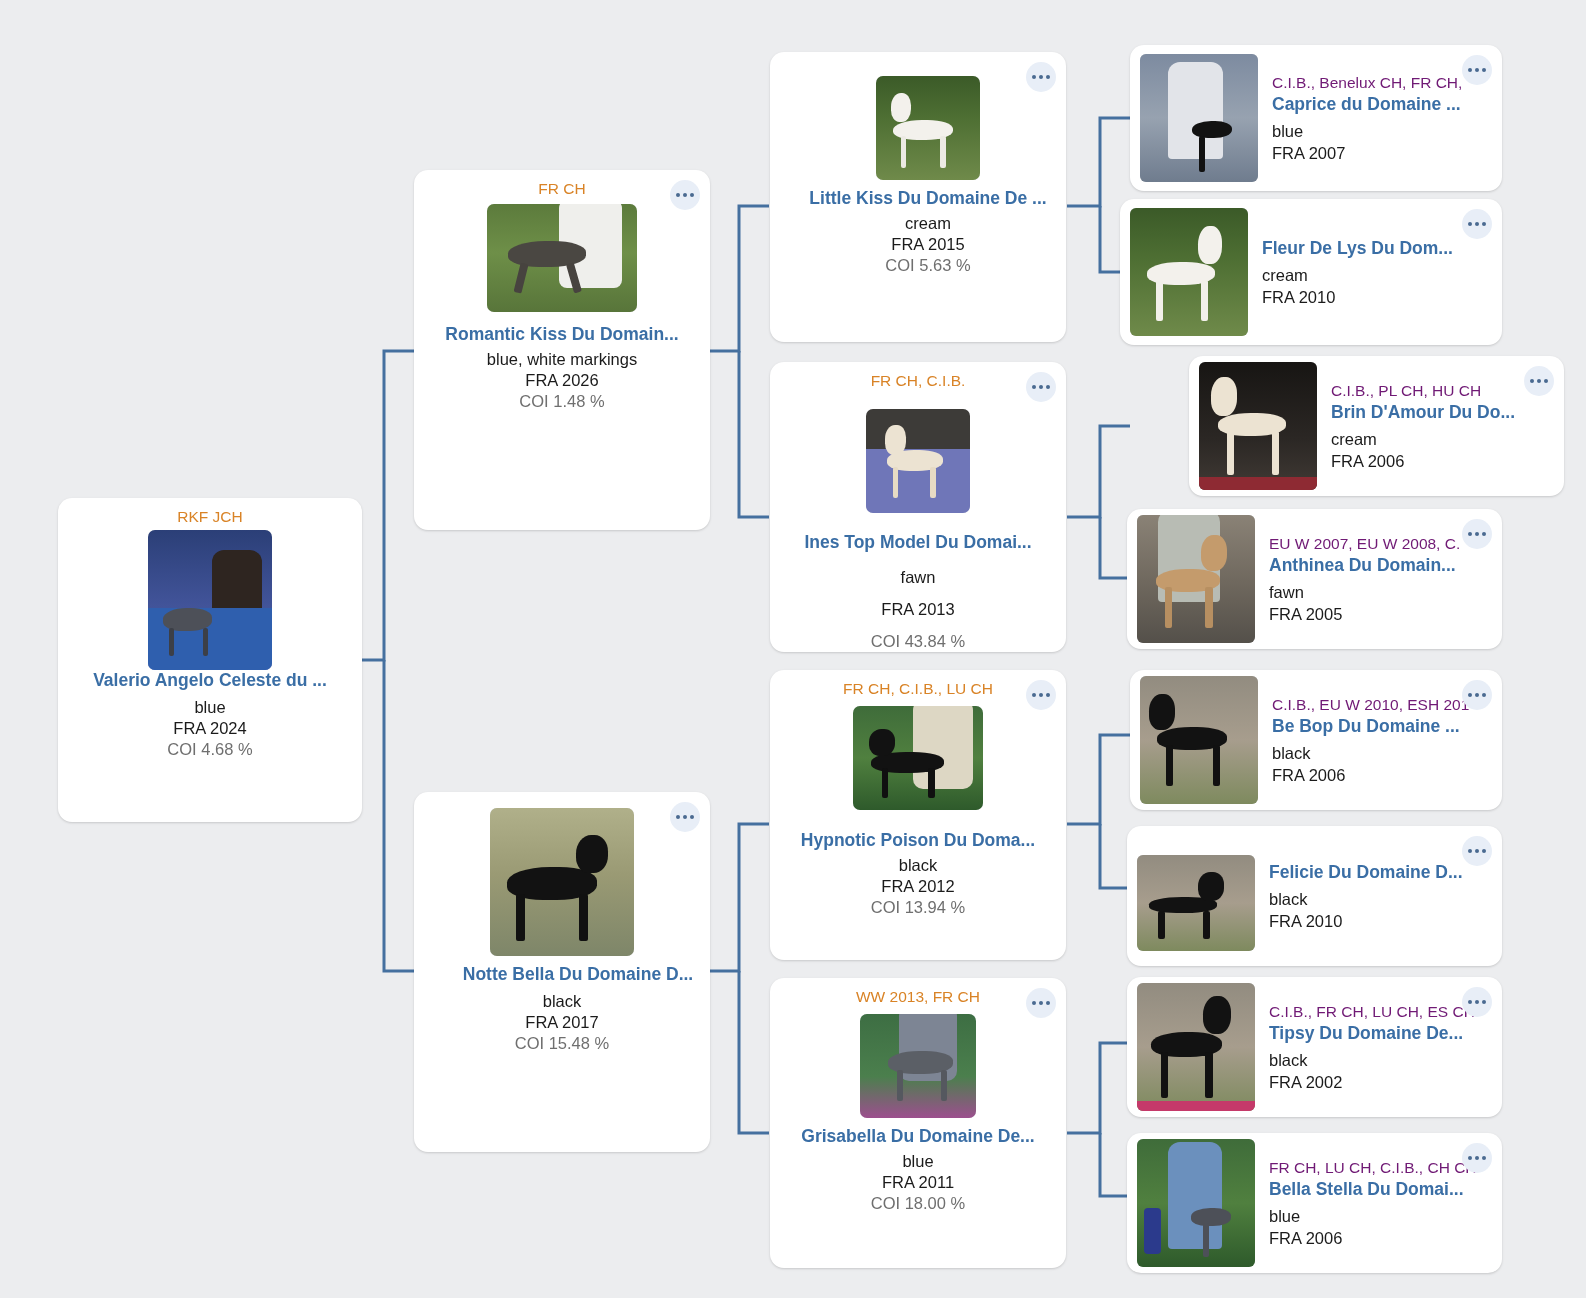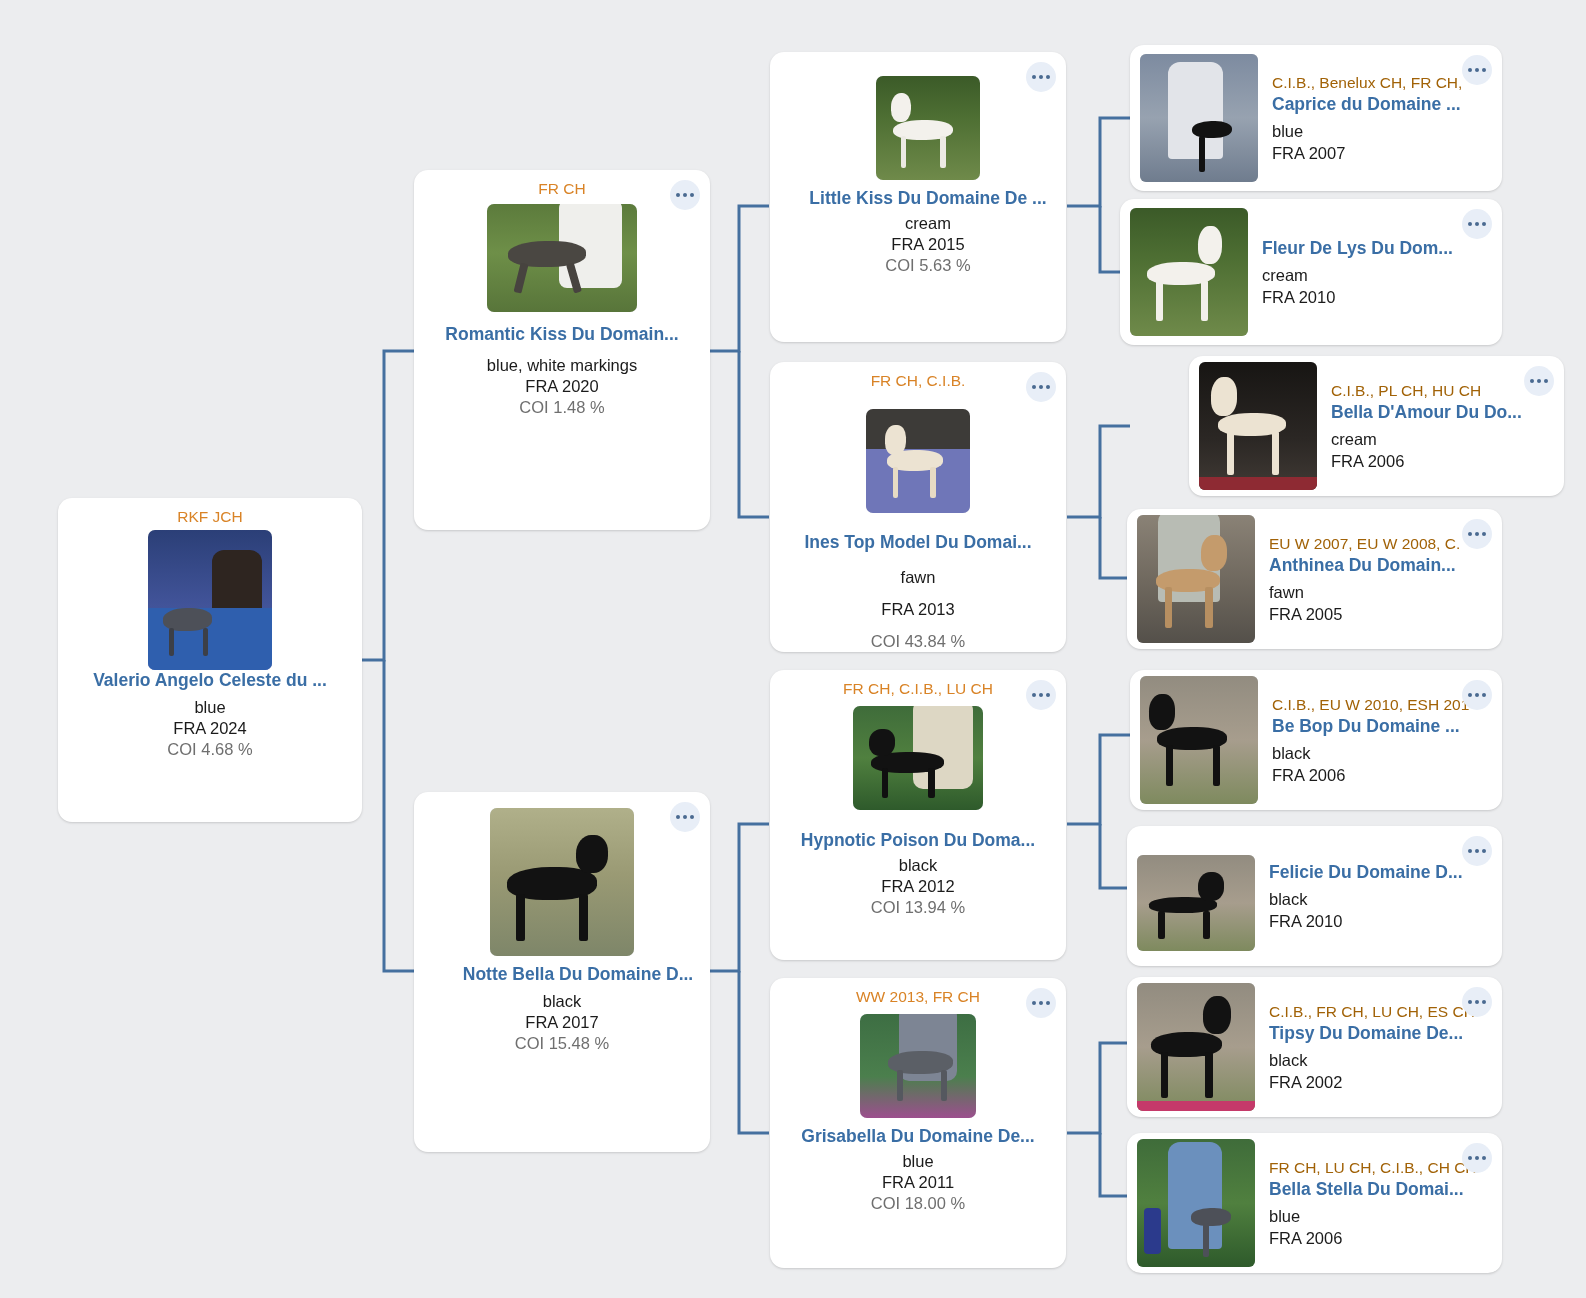--- a/index.html
+++ b/index.html
@@ -108,21 +108,21 @@
     background: #cfd3d6;
   }
   .hcard .info {
     padding-left: 14px;
     padding-right: 10px;
     overflow: hidden;
     flex: 1 1 auto;
     min-width: 0;
   }
   .hcard .titles {
-    color: #a16207;
+    color: #701a75;
     font-size: 15.5px;
     line-height: 19px;
     white-space: nowrap;
     overflow: hidden;
     max-width: 100%;
   }
   .hcard .name {
     color: #3a6ea5;
     font-weight: bold;
     font-size: 17.5px;
@@ -217,22 +217,22 @@
     </div>
     <div class="titles">FR CH</div>
     <div class="photo" style="width:150px;height:108px;margin-top:6px;">
       <span class="ph grass"></span>
       <span class="handler" style="left:48%;top:-4%;width:42%;height:82%;background:#efefec;border-radius:8px;"></span>
       <span class="dog blue" style="left:14%;top:34%;width:52%;height:24%;background:#4a4742;"></span>
       <span class="leg" style="left:20%;top:55%;width:5%;height:28%;background:#47433f;transform:rotate(14deg);"></span>
       <span class="leg" style="left:55%;top:55%;width:5%;height:28%;background:#47433f;transform:rotate(-16deg);"></span>
     </div>
     <div class="name" style="margin-top:12px;">Romantic Kiss Du Domain...</div>
-    <div class="colour" style="margin-top:10px;">blue, white markings</div>
-    <div class="origin">FRA 2020</div>
+    <div class="colour" style="margin-top:4px;">blue, white markings</div>
+    <div class="origin">FRA 2026</div>
     <div class="coi">COI 1.48 %</div>
   </div>
 
   <div class="card vcard" style="left:414px; top:792px; width:296px; height:360px; padding-top:10px;">
     <div class="menu-btn">
       <i></i>
         <i></i>
         <i></i>
     </div>
     <div class="titles"></div>
@@ -380,21 +380,21 @@
     <div class="photo" style="position:relative;">
       <span class="ph dark"></span>
       <span class="ph" style="top:90%;background:#8e2a33;"></span>
       <span class="dog cream" style="left:16%;top:40%;width:58%;height:18%;"></span>
       <span class="leg" style="left:24%;top:54%;width:6%;height:34%;background:#ece3d2;"></span>
       <span class="leg" style="left:62%;top:54%;width:6%;height:34%;background:#ece3d2;"></span>
       <span class="dog cream" style="left:10%;top:12%;width:22%;height:30%;"></span>
     </div>
     <div class="info">
       <div class="titles">C.I.B., PL CH, HU CH</div>
-      <div class="name">Bella D'Amour Du Do...</div>
+      <div class="name">Brin D'Amour Du Do...</div>
       <div class="colour" style="margin-top:4px;">cream</div>
       <div class="origin">FRA 2006</div>
     </div>
   </div>
 
   <div class="card hcard" style="left:1127px; top:509px; width:375px; height:140px;">
     <div class="menu-btn">
       <i></i>
         <i></i>
         <i></i>

